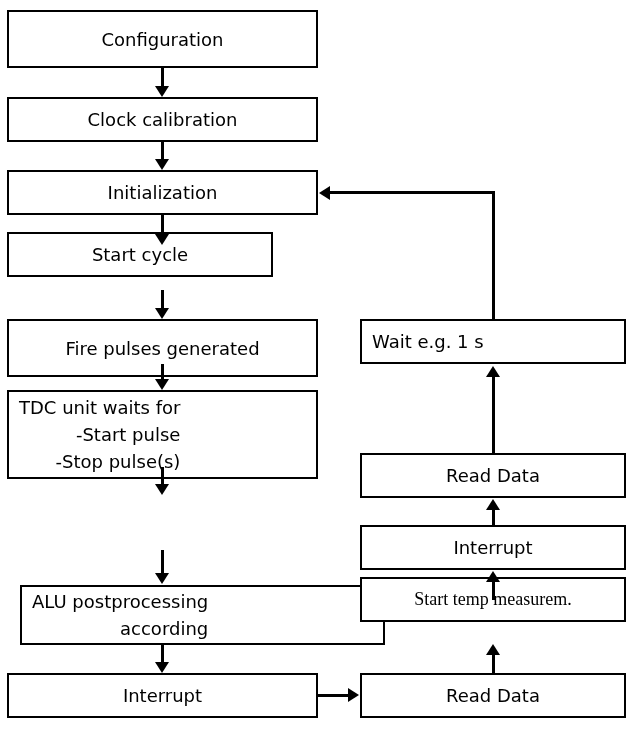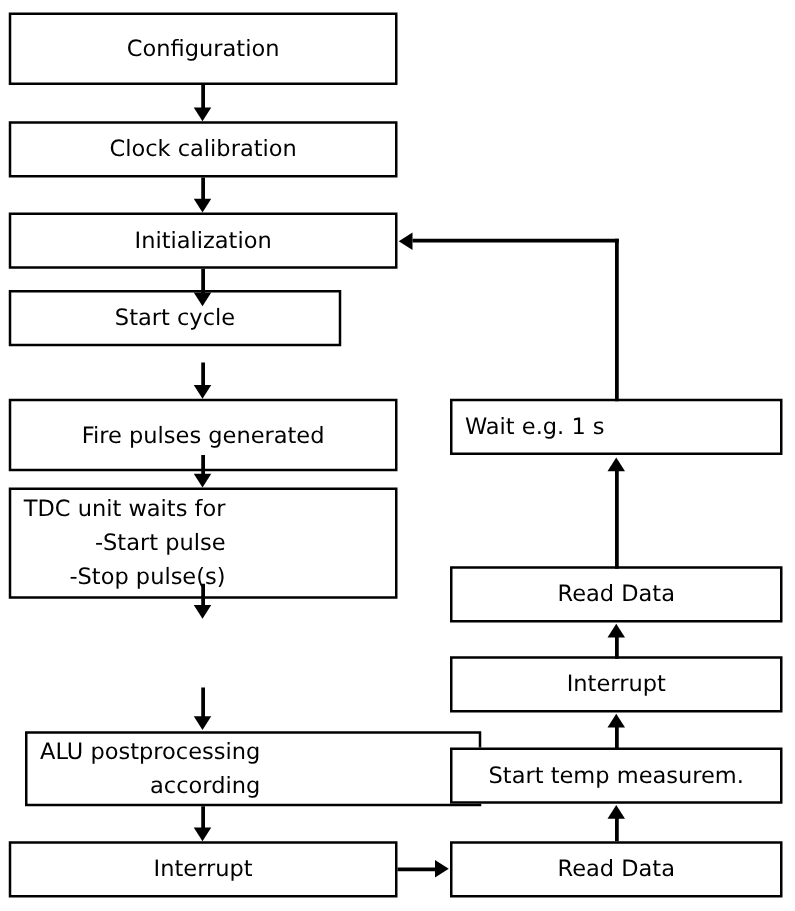--- a/index.html
+++ b/index.html
@@ -110,21 +110,21 @@
 according</div>
 
   <div class="node center" style="left:7px;  top:673px; width:311px; height:45px;">Interrupt</div>
 
   <div class="node left" style="left:360px; top:319px; width:266px; height:45px;">Wait e.g. 1 s</div>
 
   <div class="node center" style="left:360px; top:453px; width:266px; height:45px;">Read Data</div>
 
   <div class="node center" style="left:360px; top:525px; width:266px; height:45px;">Interrupt</div>
 
-  <div class="node center" style="left:360px; top:598px; width:266px; height:45px;">Start temp measurem.</div>
+  <div class="node center" style="left:360px; top:577px; width:266px; height:45px;font-family:Liberation Serif, serif;">Start temp measurem.</div>
 
   <div class="node center" style="left:360px; top:673px; width:266px; height:45px;">Read Data</div>
 
   <div class="edge-v" style="left:161px; top:68px;  height:20px;"></div>
   <div class="arrow-down" style="left:155px; top:86px;"></div>
 
   <div class="edge-v" style="left:161px; top:142px; height:19px;"></div>
   <div class="arrow-down" style="left:155px; top:159px;"></div>
 
   <div class="edge-v" style="left:161px; top:215px; height:21px;"></div>

